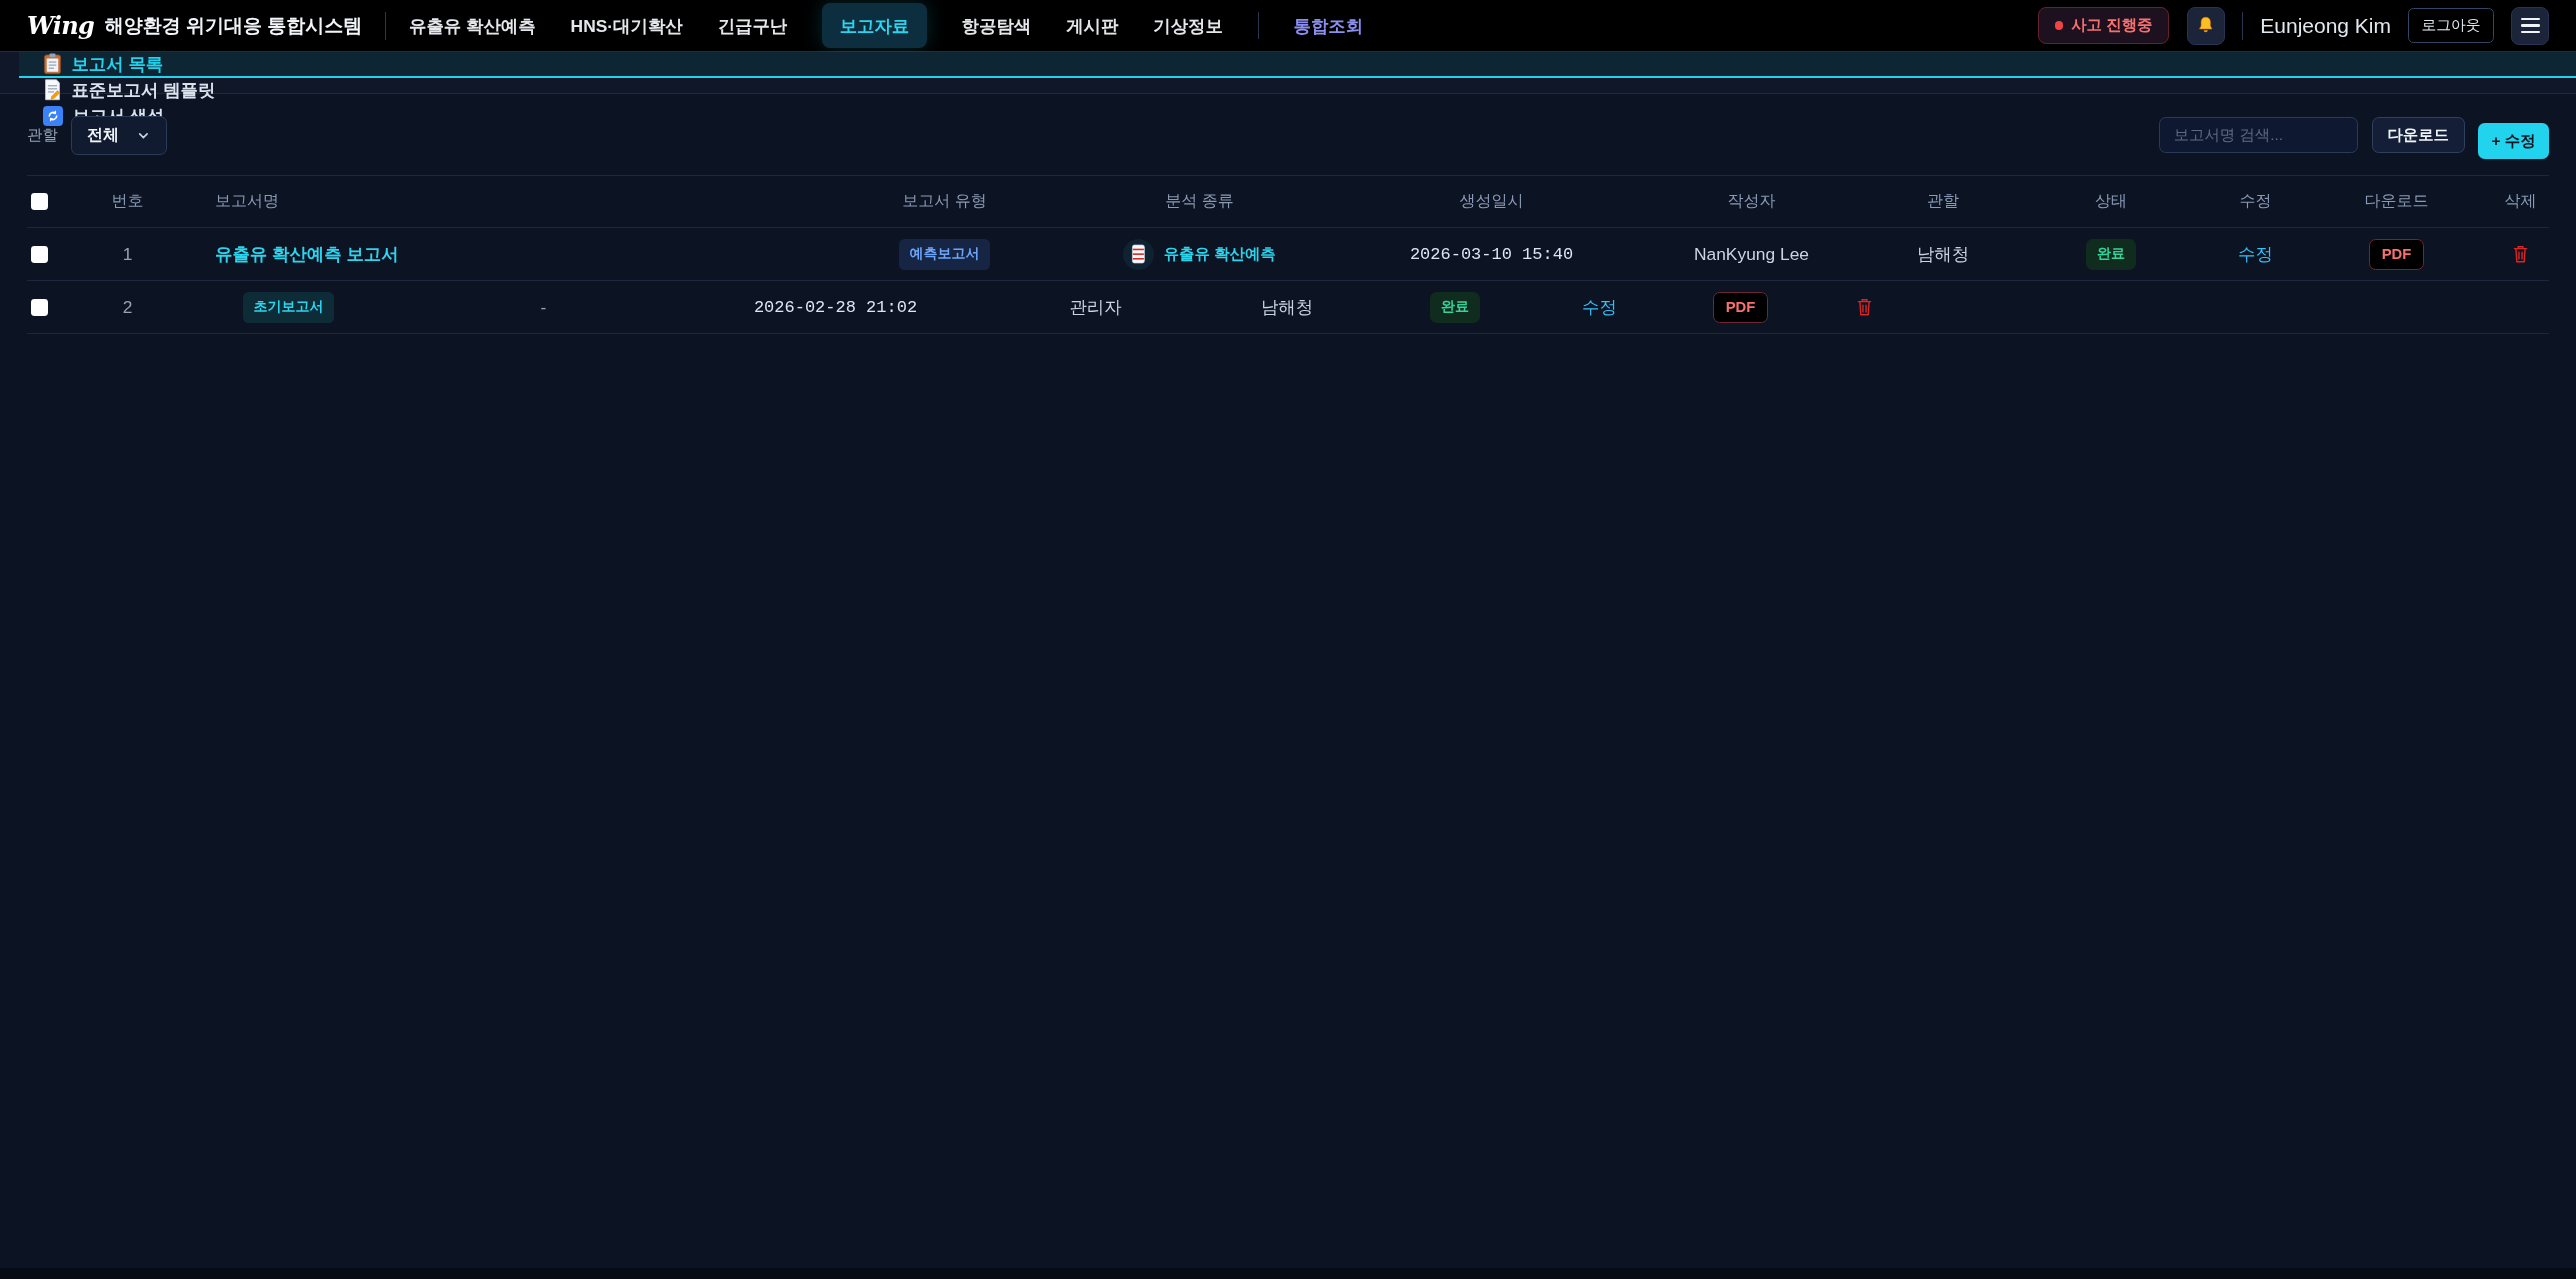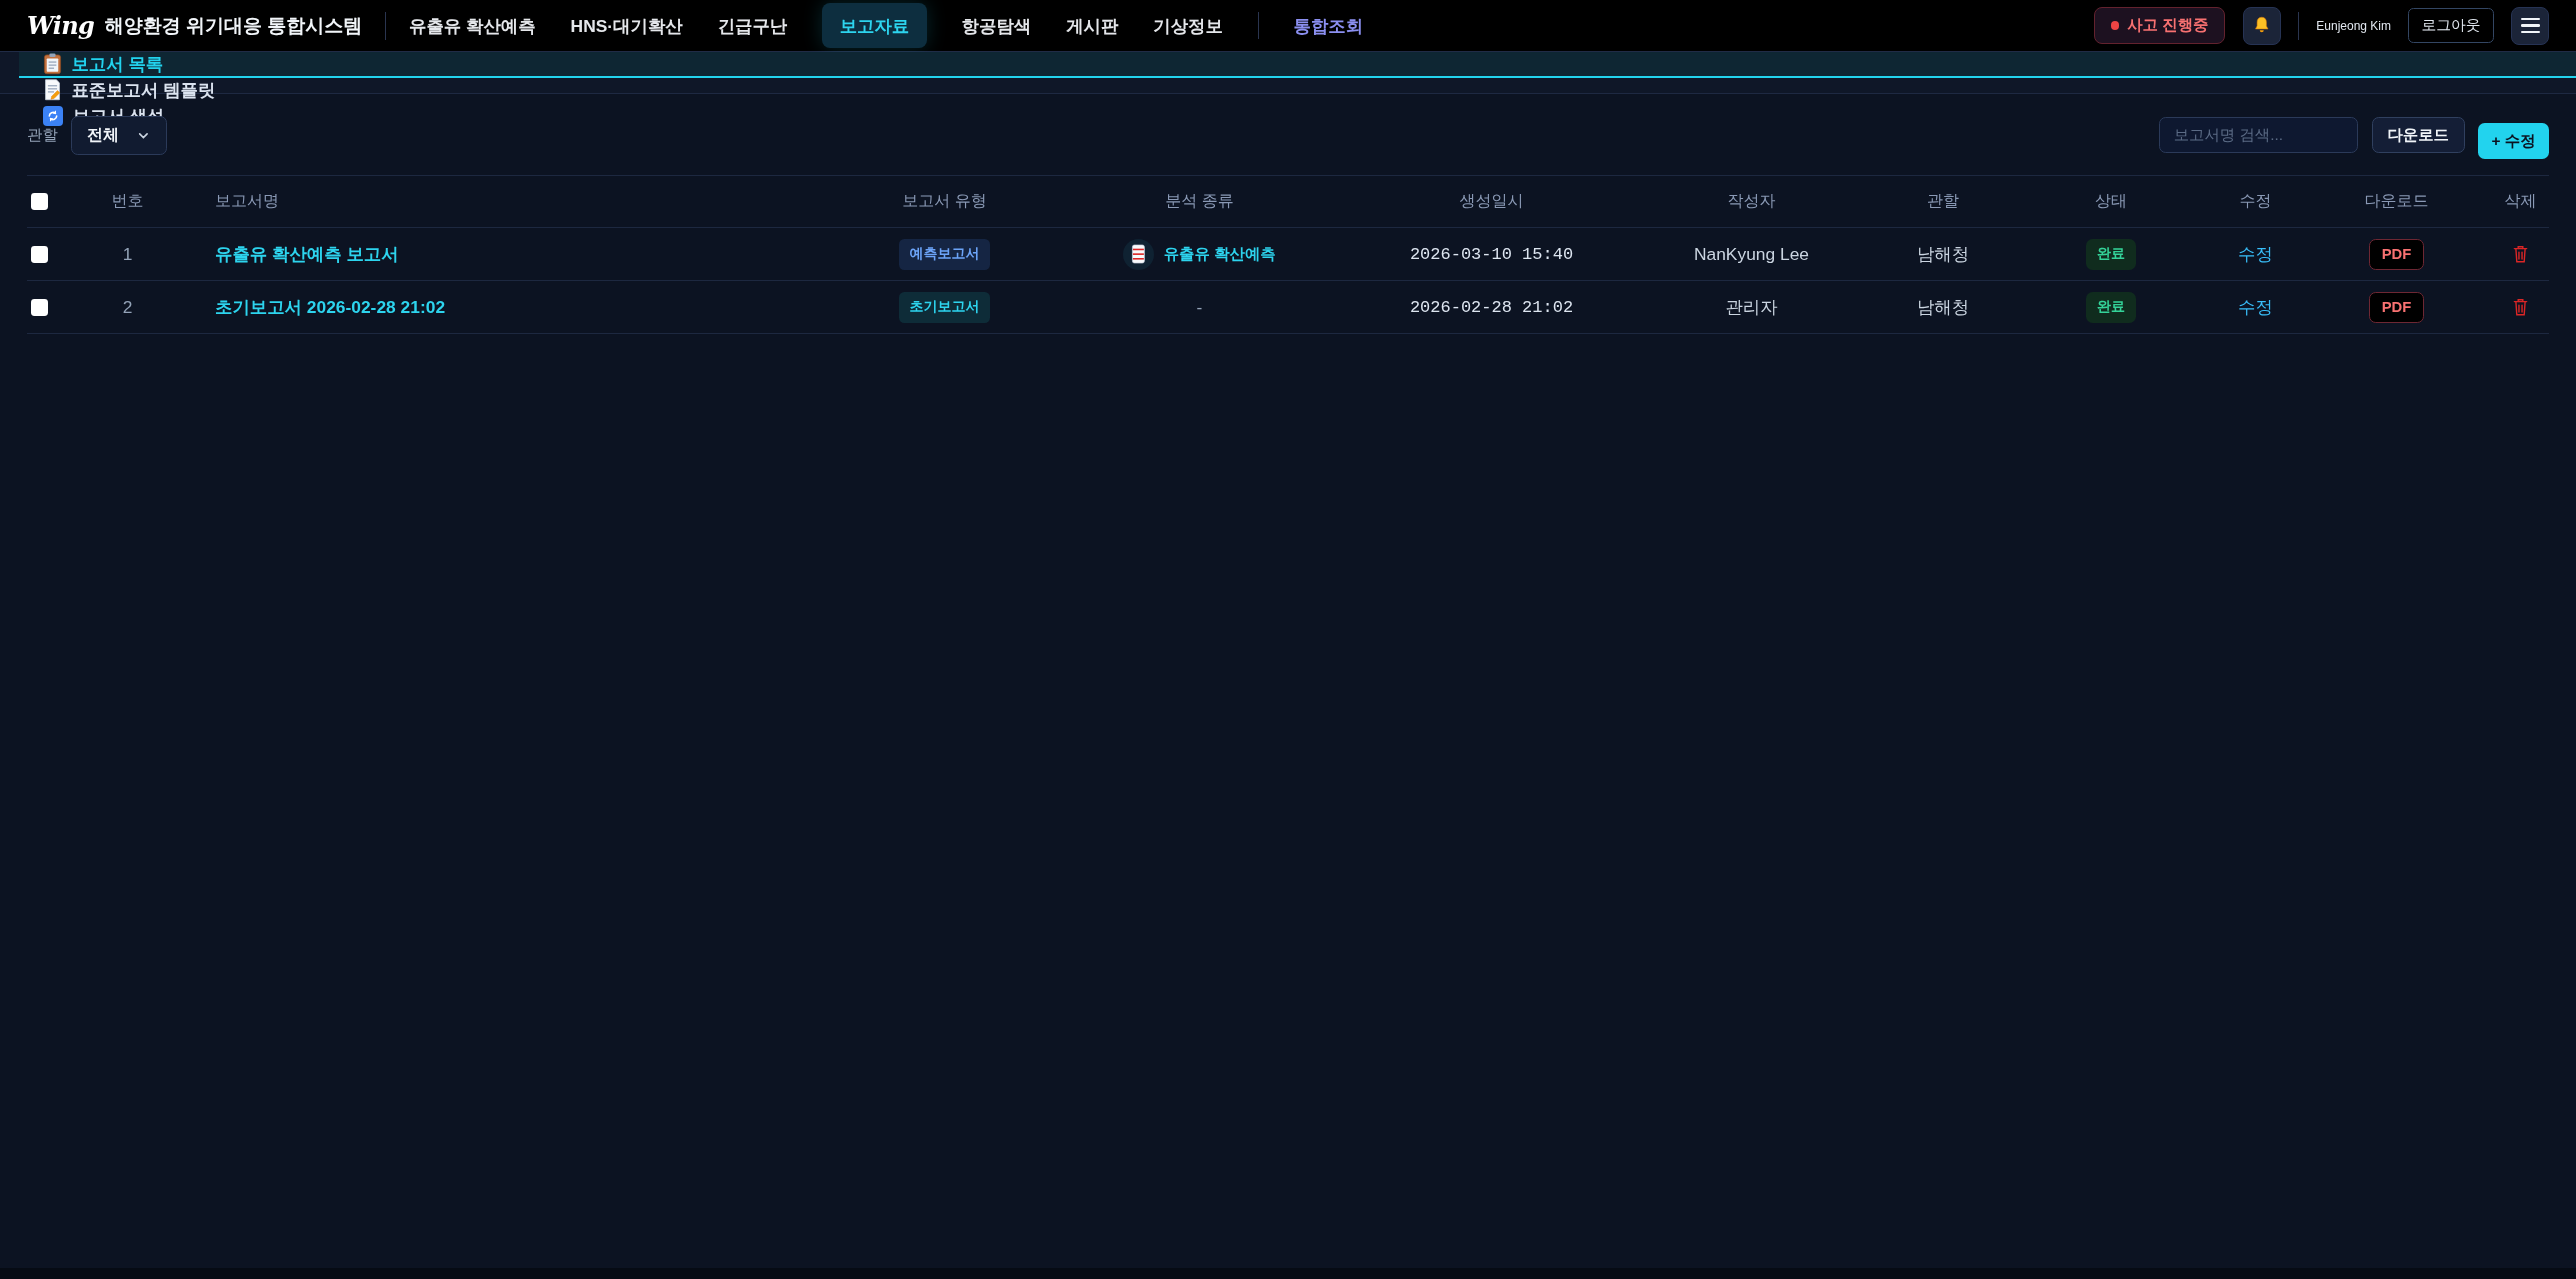--- a/index.html
+++ b/index.html
@@ -13,21 +13,21 @@
   .vdiv { width:0.7px; height:28px; background:#2a3550; margin:0 23px; flex:0 0 auto; }
   .main-nav { display:flex; align-items:center; gap:35px; }
   .nav-item { font-size:17.4px; font-weight:700; color:#e5e7eb; cursor:pointer; white-space:nowrap; }
   .nav-item.active { color:#2dd4ee; background:#0d2e3f; padding:10.7px 17.4px; border-radius:8px; box-shadow:0 0 19px rgba(34,211,238,0.18); }
   .nav-item.highlight { color:#8b8ff0; }
   .nav-sep { width:0.7px; height:27px; background:#2a3550; }
   .top-right { margin-left:auto; display:flex; align-items:center; gap:17.4px; }
   .incident-badge { display:flex; align-items:center; gap:8px; border:0.7px solid #63222e; background:#1d1120; color:#f87171; font-size:15.4px; font-weight:700; border-radius:8px; padding:6.7px 16px; }
   .dot { width:8.7px; height:8.7px; border-radius:50%; background:#ef4444; }
   .icon-btn { width:38px; height:38px; border-radius:8px; background:#1b2438; border:0.7px solid #263354; display:flex; align-items:center; justify-content:center; cursor:pointer; }
-  .user-name { font-size:12px; color:#e2e8f0; }
+  .user-name { font-size:21px; color:#e2e8f0; }
   .logout-btn { font-size:14.8px; color:#e2e8f0; background:transparent; border:0.7px solid #334663; border-radius:5.4px; padding:6.7px 12px; cursor:pointer; font-family:inherit; }
   .burger { display:flex; flex-direction:column; gap:4px; }
   .burger span { display:block; width:19px; height:2.3px; background:#f1f5f9; border-radius:1.3px; }
 
   
   .tabbar { height:42px; background:#0f1728; border-bottom:0.7px solid #1e2942; display:flex; align-items:stretch; padding-left:19px;flex-direction:column; }
   .tab { display:flex; align-items:center; gap:9.4px; padding:0 24px; font-size:17.4px; font-weight:700; color:#dbe3ef; cursor:pointer; border-bottom:2.7px solid transparent; }
   .tab.active { color:#22d3ee; background:#0e2633; border-bottom-color:#22d3ee; }
   .tab-icon { display:flex; }
 
@@ -263,23 +263,20 @@
       </div>
     </div>
 
     <div class="trow tbody-row">
       <div class="cell c-check">
           <span class="checkbox"></span>
         </div>
       <div class="cell c-no">
           <span class="row-no">2</span>
         </div>
-      <div class="cell c-name">
-          <a class="name-link">초기보고서 2026-02-28 21:02</a>
-        </div>
       <div class="cell c-type">
           <span class="badge badge-cyan">초기보고서</span>
         </div>
       <div class="cell c-analysis">
           <span style="color:#94a3b8;">-</span>
         </div>
       <div class="cell c-created">
           <span class="mono">2026-02-28 21:02</span>
         </div>
       <div class="cell c-author">

